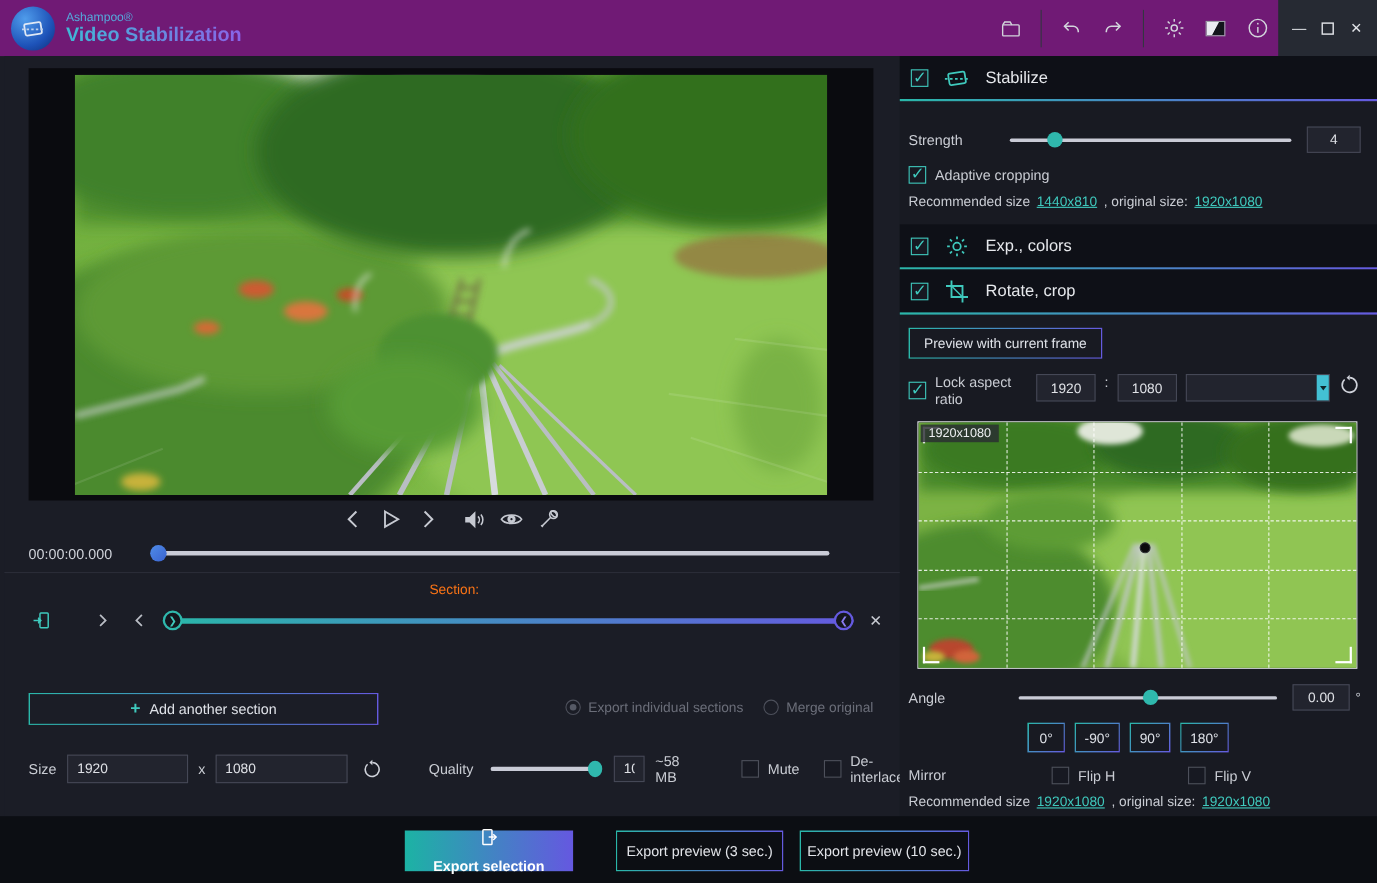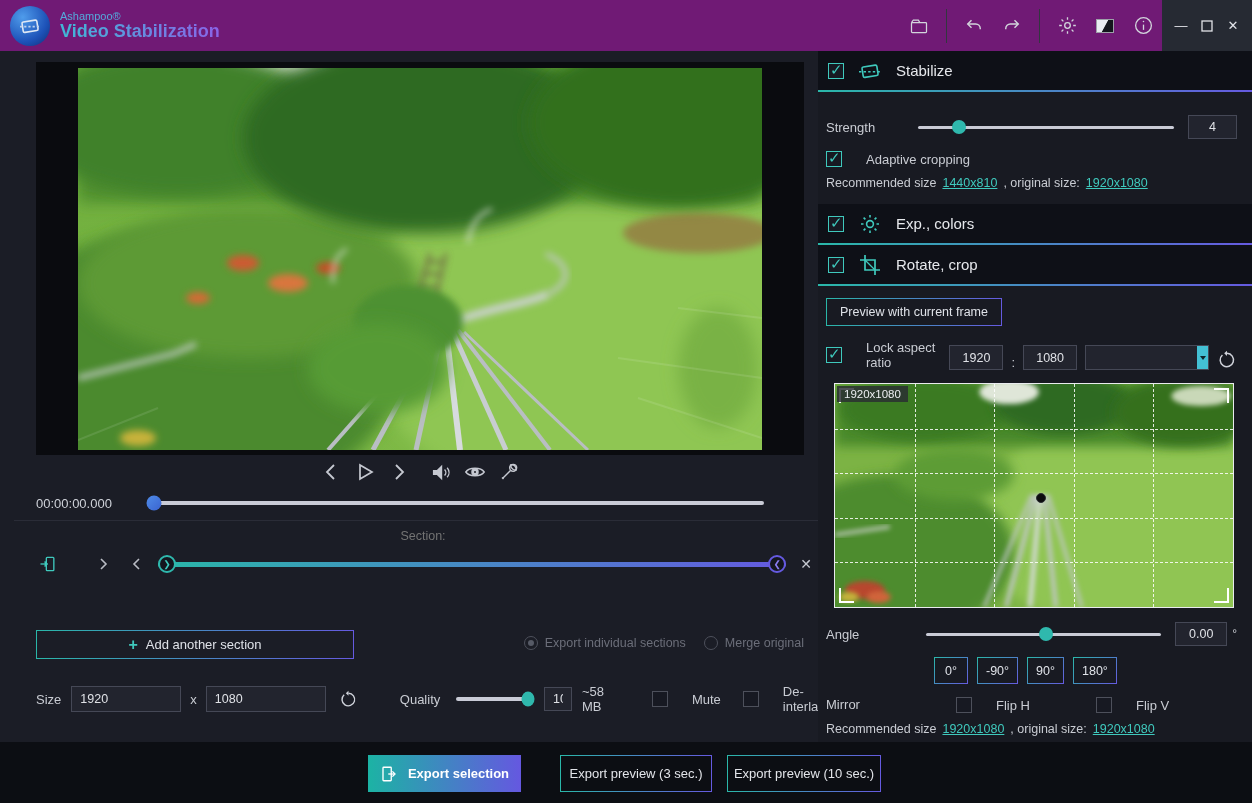--- a/index.html
+++ b/index.html
@@ -13,37 +13,37 @@
   .brand-small { font-size:11px; color:#54aadc; line-height:12px; }
   .brand-big { font-size:18px; font-weight:bold; background:linear-gradient(90deg,#3fb9d6,#8a63e8); -webkit-background-clip:text; background-clip:text; color:transparent; line-height:19px; }
   .tb-icons { margin-left:auto; display:flex; align-items:center; height:51px; }
   .tb-btn { width:38px; height:51px; display:flex; align-items:center; justify-content:center; color:#d2d5dc; cursor:pointer; }
   .tb-sep { width:1px; height:34px; background:#33363f; margin:0 8px; }
   .win-ctrls { display:flex; align-items:center; height:51px; background:#262a33; padding:0 6px; }
   .win-btn { width:26px; height:51px; display:flex; align-items:center; justify-content:center; color:#e2e4e9; font-size:13px; }
   .theme-icon { width:18px; height:14px; background:linear-gradient(118deg,#e9ebf1 48%, #13151c 52%); border:1px solid #9da0a8; }
 
   
-  .left-panel { position:absolute; top:51px; left:14px; width:818px; height:691px; background:#1b1d26;padding-left:31px; }
+  .left-panel { position:absolute; top:51px; left:4px; width:818px; height:691px; background:#1b1d26;padding-left:31px; }
   .video-stage { position:absolute; left:22px; top:11px; width:768px; height:393px; background:#0a0b0f; display:flex; justify-content:center; }
   .video-frame { margin-top:6px; width:684px; height:382px; overflow:hidden; }
   .video-frame svg { display:block; width:100%; height:100%; }
 
   .controls { position:absolute; left:22px; top:404px; width:768px; height:34px; display:flex; align-items:center; justify-content:center; }
   .pc { color:#c6c9d1; display:flex; align-items:center; justify-content:center; width:26px; height:26px; cursor:pointer; }
   .pc + .pc { margin-left:8px; }
   .gap22 { width:16px; }
 
   .timeline { position:absolute; left:0; top:437px; width:818px; height:30px; display:flex; align-items:center; padding:0 68px 0 22px; }
   .timecode { font-size:13px; color:#cfd2d9; width:98px; }
   .tl-track { flex:1; height:4px; background:#c9cbd6; border-radius:2px; position:relative; margin-left:14px; }
   .tl-thumb { position:absolute; left:1%; top:50%; transform:translate(-50%,-50%); width:15px; height:15px; border-radius:50%; background:linear-gradient(135deg,#4f8ce8,#3a63d0); }
 
   .section-block { position:absolute; left:0; top:469px; width:818px; border-top:1px solid #2a2c37; }
-  .section-label { text-align:center; margin-top:8px; font-size:12.5px; color:#737373; }
+  .section-label { text-align:center; margin-top:8px; font-size:12.5px; color:#f97316; }
   .section-row { display:flex; align-items:center; padding:10px 20px 0 24px; }
   .sec-icon { color:#3fc9bd; }
   .sec-nudge { color:#b9bcc4; width:22px; height:22px; display:flex; align-items:center; justify-content:center; margin-left:12px; cursor:pointer; }
   .sec-nudge:first-of-type { margin-left:34px; }
   .range-wrap { flex:1; position:relative; height:18px; margin:0 10px; }
   .range-track { position:absolute; left:0; right:0; top:7px; height:5px; border-radius:3px; background:linear-gradient(90deg,#2ab7a9,#655ae0); }
   .range-handle { position:absolute; top:0; width:18px; height:18px; border-radius:50%; background:#14161e; display:flex; align-items:center; justify-content:center; font-size:9px; }
   .rh-left { left:0; border:2px solid #2fb8ad; color:#3fc9bd; }
   .rh-right { right:0; border:2px solid #655ae0; color:#8a7cf0; }
   .sec-x { color:#c6c9d1; font-size:14px; margin-left:4px; cursor:pointer; }
@@ -57,41 +57,41 @@
 
   .output-row { position:absolute; left:0; top:633px; width:818px; height:30px; display:flex; align-items:center; padding-left:22px; }
   .lbl { color:#c9ccd3; font-size:13px; }
   .txtin { background:#22242e; border:1px solid #454856; color:#dfe1e6; font-size:12.5px; padding:0 8px; height:26px; font-family:inherit; }
   .w110 { width:110px; } .w120 { width:120px; }
   .q-track { width:130px; height:4px; background:#c9cbd6; border-radius:2px; position:relative; }
   .q-thumb { position:absolute; top:50%; transform:translate(-50%,-50%); width:13px; height:15px; border-radius:50%; background:#2fb8ad; }
   .cb { width:16px; height:16px; border:1px solid #4d505b; background:#171922; position:relative; display:inline-block; flex:none; }
   .cb.checked { border-color:#3fc9bd; }
   .cb.checked::after { content:"\2713"; position:absolute; left:1px; top:-3px; color:#3fc9bd; font-size:15px; }
-  .cb-item { display:flex; align-items:center; gap:24px; cursor:pointer; }
+  .cb-item { display:flex; align-items:center; gap:8px; cursor:pointer; }
 
   
   .right-panel { position:absolute; top:51px; left:818px; width:434px; height:691px; background:#181a22; }
   .sec-header { height:39px; background:#0e1017; display:flex; align-items:center; gap:13px; padding:0 10px;text-align:right; }
   .sec-title { font-size:15px; color:#e6e8ec; }
   .hdiv { height:2px; background:linear-gradient(90deg,#2ab7a9,#655ae0); }
   .panel-pad { padding:0 15px 0 8px; }
 
   .strength-row { display:flex; align-items:center; margin-top:23px; }
   .strength-row .lbl { width:92px; }
   .s-track { flex:1; height:3px; background:#c9cbd6; border-radius:2px; position:relative; margin-right:14px; }
   .s-thumb { position:absolute; top:50%; transform:translate(-50%,-50%); width:14px; height:14px; border-radius:50%; background:#2fb8ad; }
   .valbox { width:49px; height:24px; background:#22242e; border:1px solid #454856; color:#dfe1e6; font-size:12.5px; text-align:center; font-family:inherit; }
   .adaptive-row { margin-top:12px; }
   .rec-row { margin-top:9px; font-size:12.5px; color:#c9ccd3; display:flex; align-items:center; gap:6px; flex-wrap:nowrap; }
   a.link { color:#3fc9bd; text-decoration:underline; cursor:pointer; }
 
   .preview-btn { margin:12px 0 0 8px; height:28px; padding:0 13px; background:linear-gradient(#181a22,#181a22) padding-box, linear-gradient(90deg,#2ab7a9,#655ae0) border-box; border:1px solid transparent; color:#dfe2e8; font-size:12.5px; font-family:inherit; cursor:pointer; }
 
-  .lock-row { display:flex; align-items:flex-end; margin-top:14px; gap:8px; }
+  .lock-row { display:flex; align-items:flex-start; margin-top:14px; gap:8px; }
   .ratio-in { width:54px; height:25px; text-align:center; }
   .dd { width:148px; height:25px; background:#22242e; border:1px solid #454856; position:relative; }
   .dd-btn { position:absolute; right:0; top:0; bottom:0; width:11px; background:#43c0d4; display:flex; align-items:center; justify-content:center; cursor:pointer; }
   .dd-caret { width:0; height:0; border-left:3px solid transparent; border-right:3px solid transparent; border-top:4px solid #10242a; }
   .reset-ic { color:#cfd2da; cursor:pointer; display:flex; }
 
   .crop-wrap { position:relative; margin:13px 0 0 8px; width:400px; height:225px; border:1px solid #e9ebee; }
   .crop-wrap svg { display:block; width:100%; height:100%; }
   .gline { position:absolute; pointer-events:none; opacity:.85; }
   .gv { top:0; bottom:0; border-left:1px dashed #fff; }
@@ -107,21 +107,21 @@
   .angle-row { display:flex; align-items:center; margin-top:14px; }
   .angle-row .lbl { width:100px; }
   .deg { color:#c9ccd3; margin-left:5px; font-size:12px; }
   .rot-row { display:flex; gap:9px; margin:11px 0 0 108px; }
   .rot-btn { min-width:34px; height:27px; padding:0 8px; background:linear-gradient(#181a22,#181a22) padding-box, linear-gradient(135deg,#2ab7a9,#655ae0) border-box; border:1px solid transparent; color:#dfe2e8; font-size:12.5px; font-family:inherit; cursor:pointer; }
   .mirror-row { display:flex; align-items:flex-start; margin-top:13px; gap:22px; }
   .mirror-row .lbl { width:78px; }
 
   
   .bottombar { position:absolute; left:0; bottom:0; width:1252px; height:61px; background:#0c0e13; }
-  .exp-sel { position:absolute; left:368px; top:13px; width:153px; height:37px; background:linear-gradient(90deg,#1cb3a4,#6558e0); border:none; color:#fff; font-weight:bold; font-size:13px; display:flex; align-items:center; justify-content:center; gap:10px; cursor:pointer; font-family:inherit; }
+  .exp-sel { position:absolute; left:368px; top:13px; width:153px; height:37px; background:linear-gradient(90deg,#1cb3a4,#6558e0); border:none; color:#fff; font-weight:bold; font-size:13px; display:flex; align-items:center; justify-content:center; gap:10px; cursor:pointer; font-family:inherit;flex-direction:column; }
   .exp-prev { position:absolute; top:13px; height:37px; background:linear-gradient(#0c0e13,#0c0e13) padding-box, linear-gradient(90deg,#2ab7a9,#655ae0) border-box; border:1px solid transparent; color:#e2e4e9; font-size:13px; font-family:inherit; cursor:pointer; }
   .exp3 { left:560px; width:152px; }
   .exp10 { left:727px; width:154px; }
 
   svg.ic { display:block; }
 </style>
 </head>
 <body>
 
 <div id="app">

